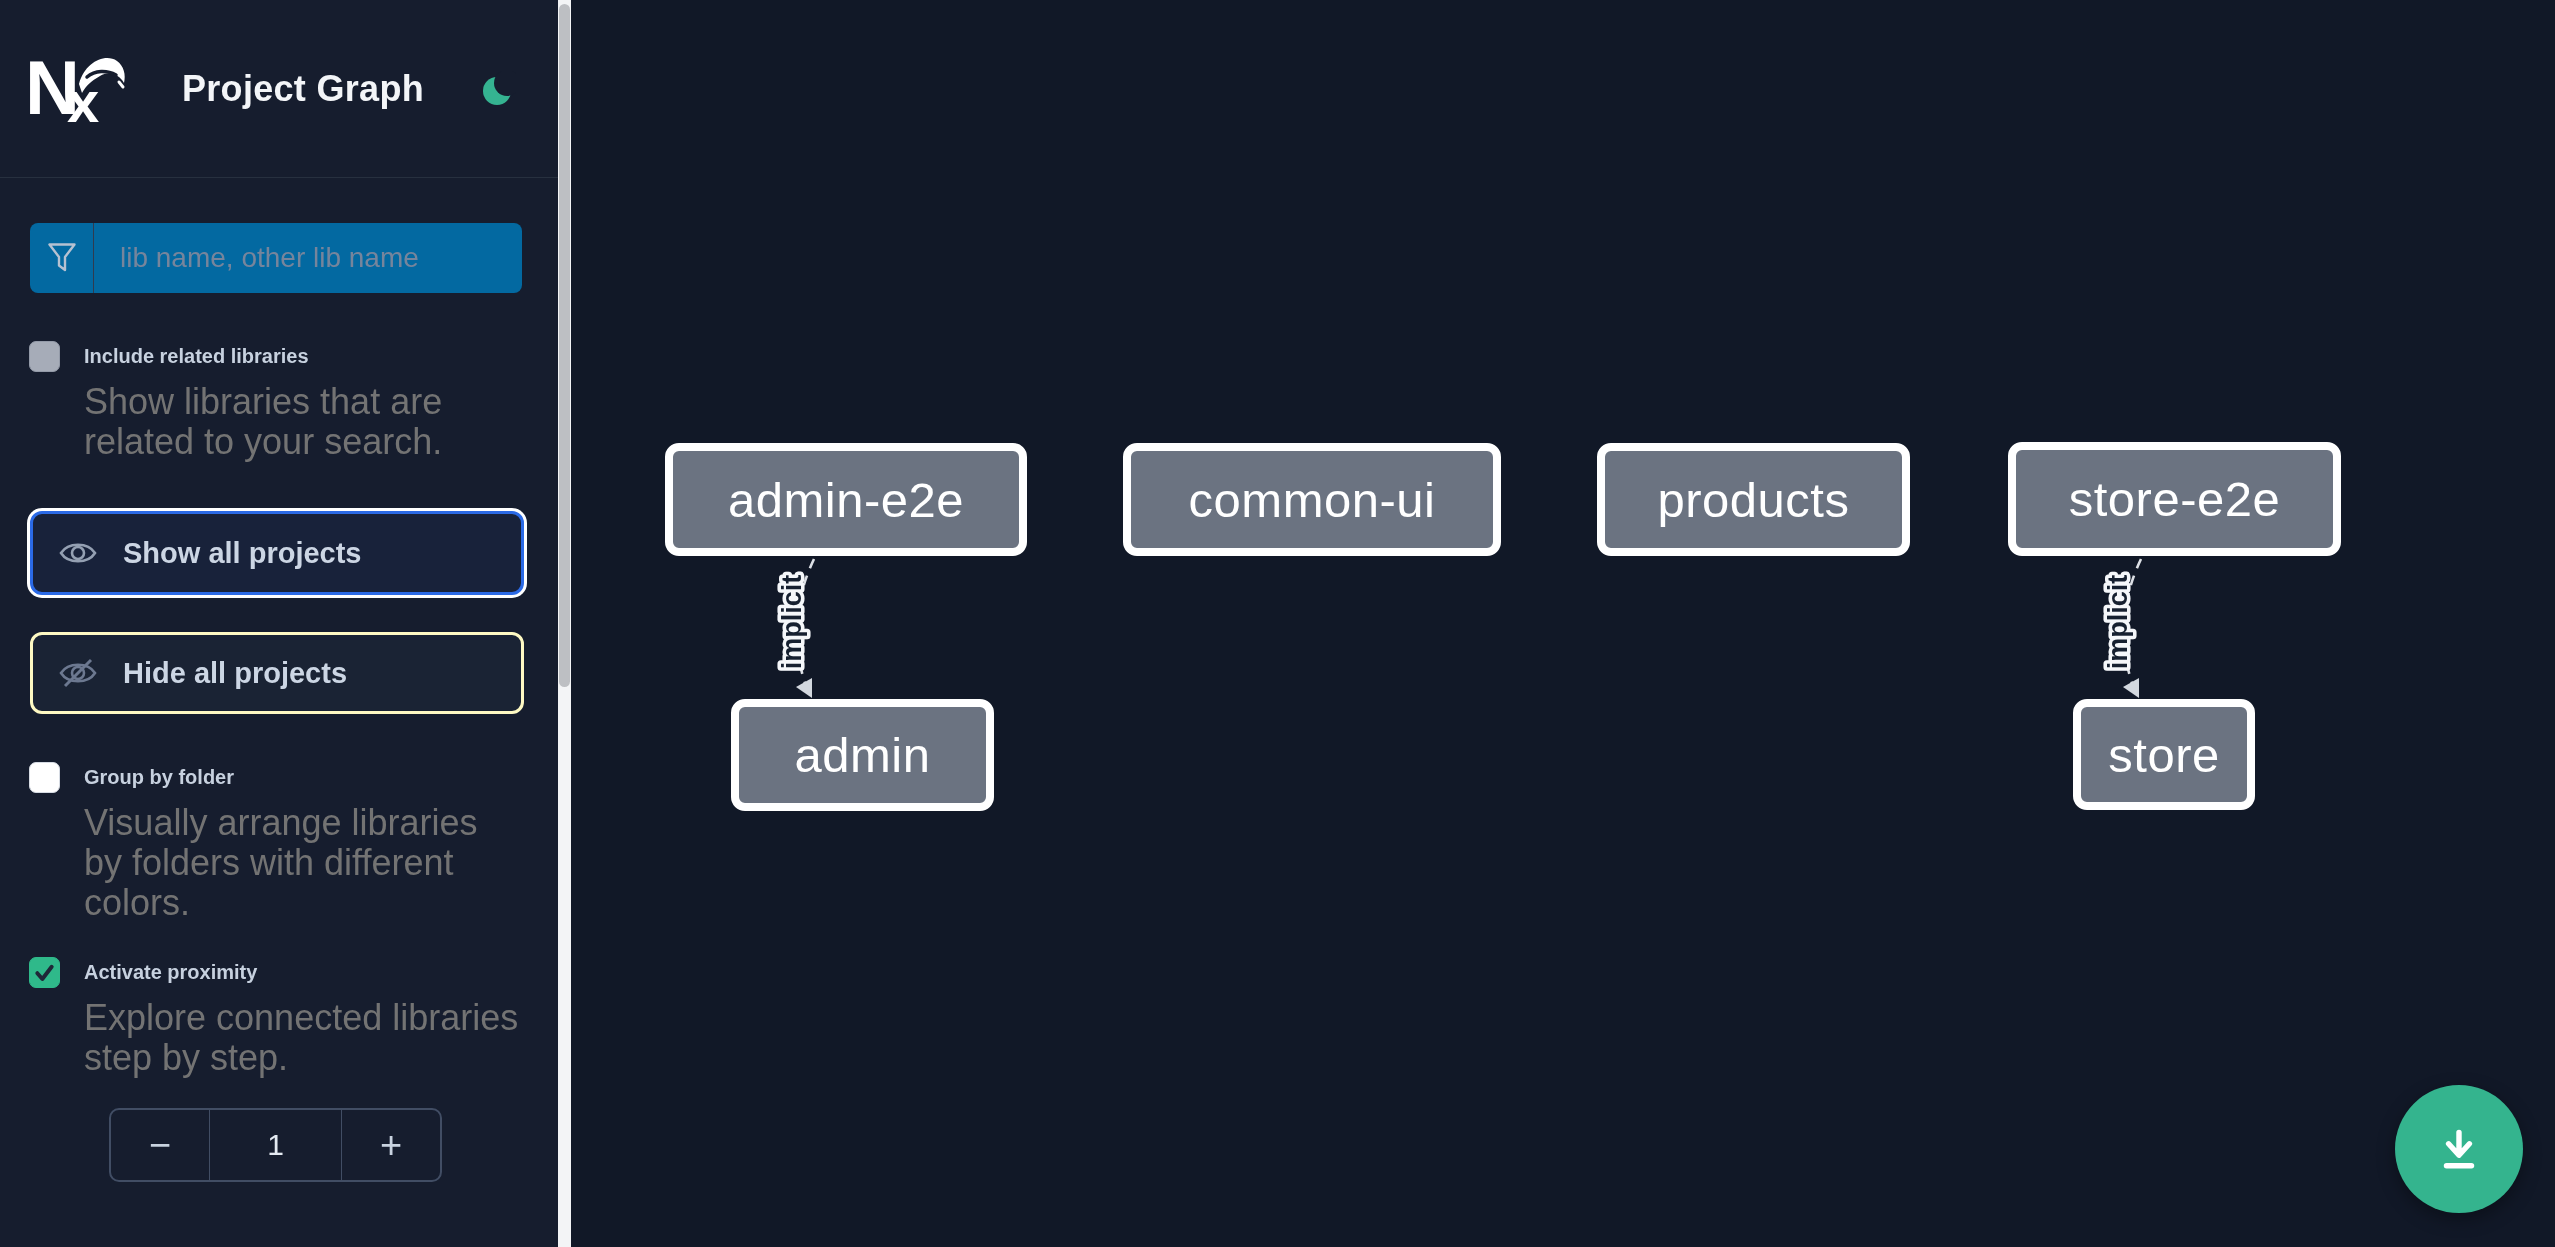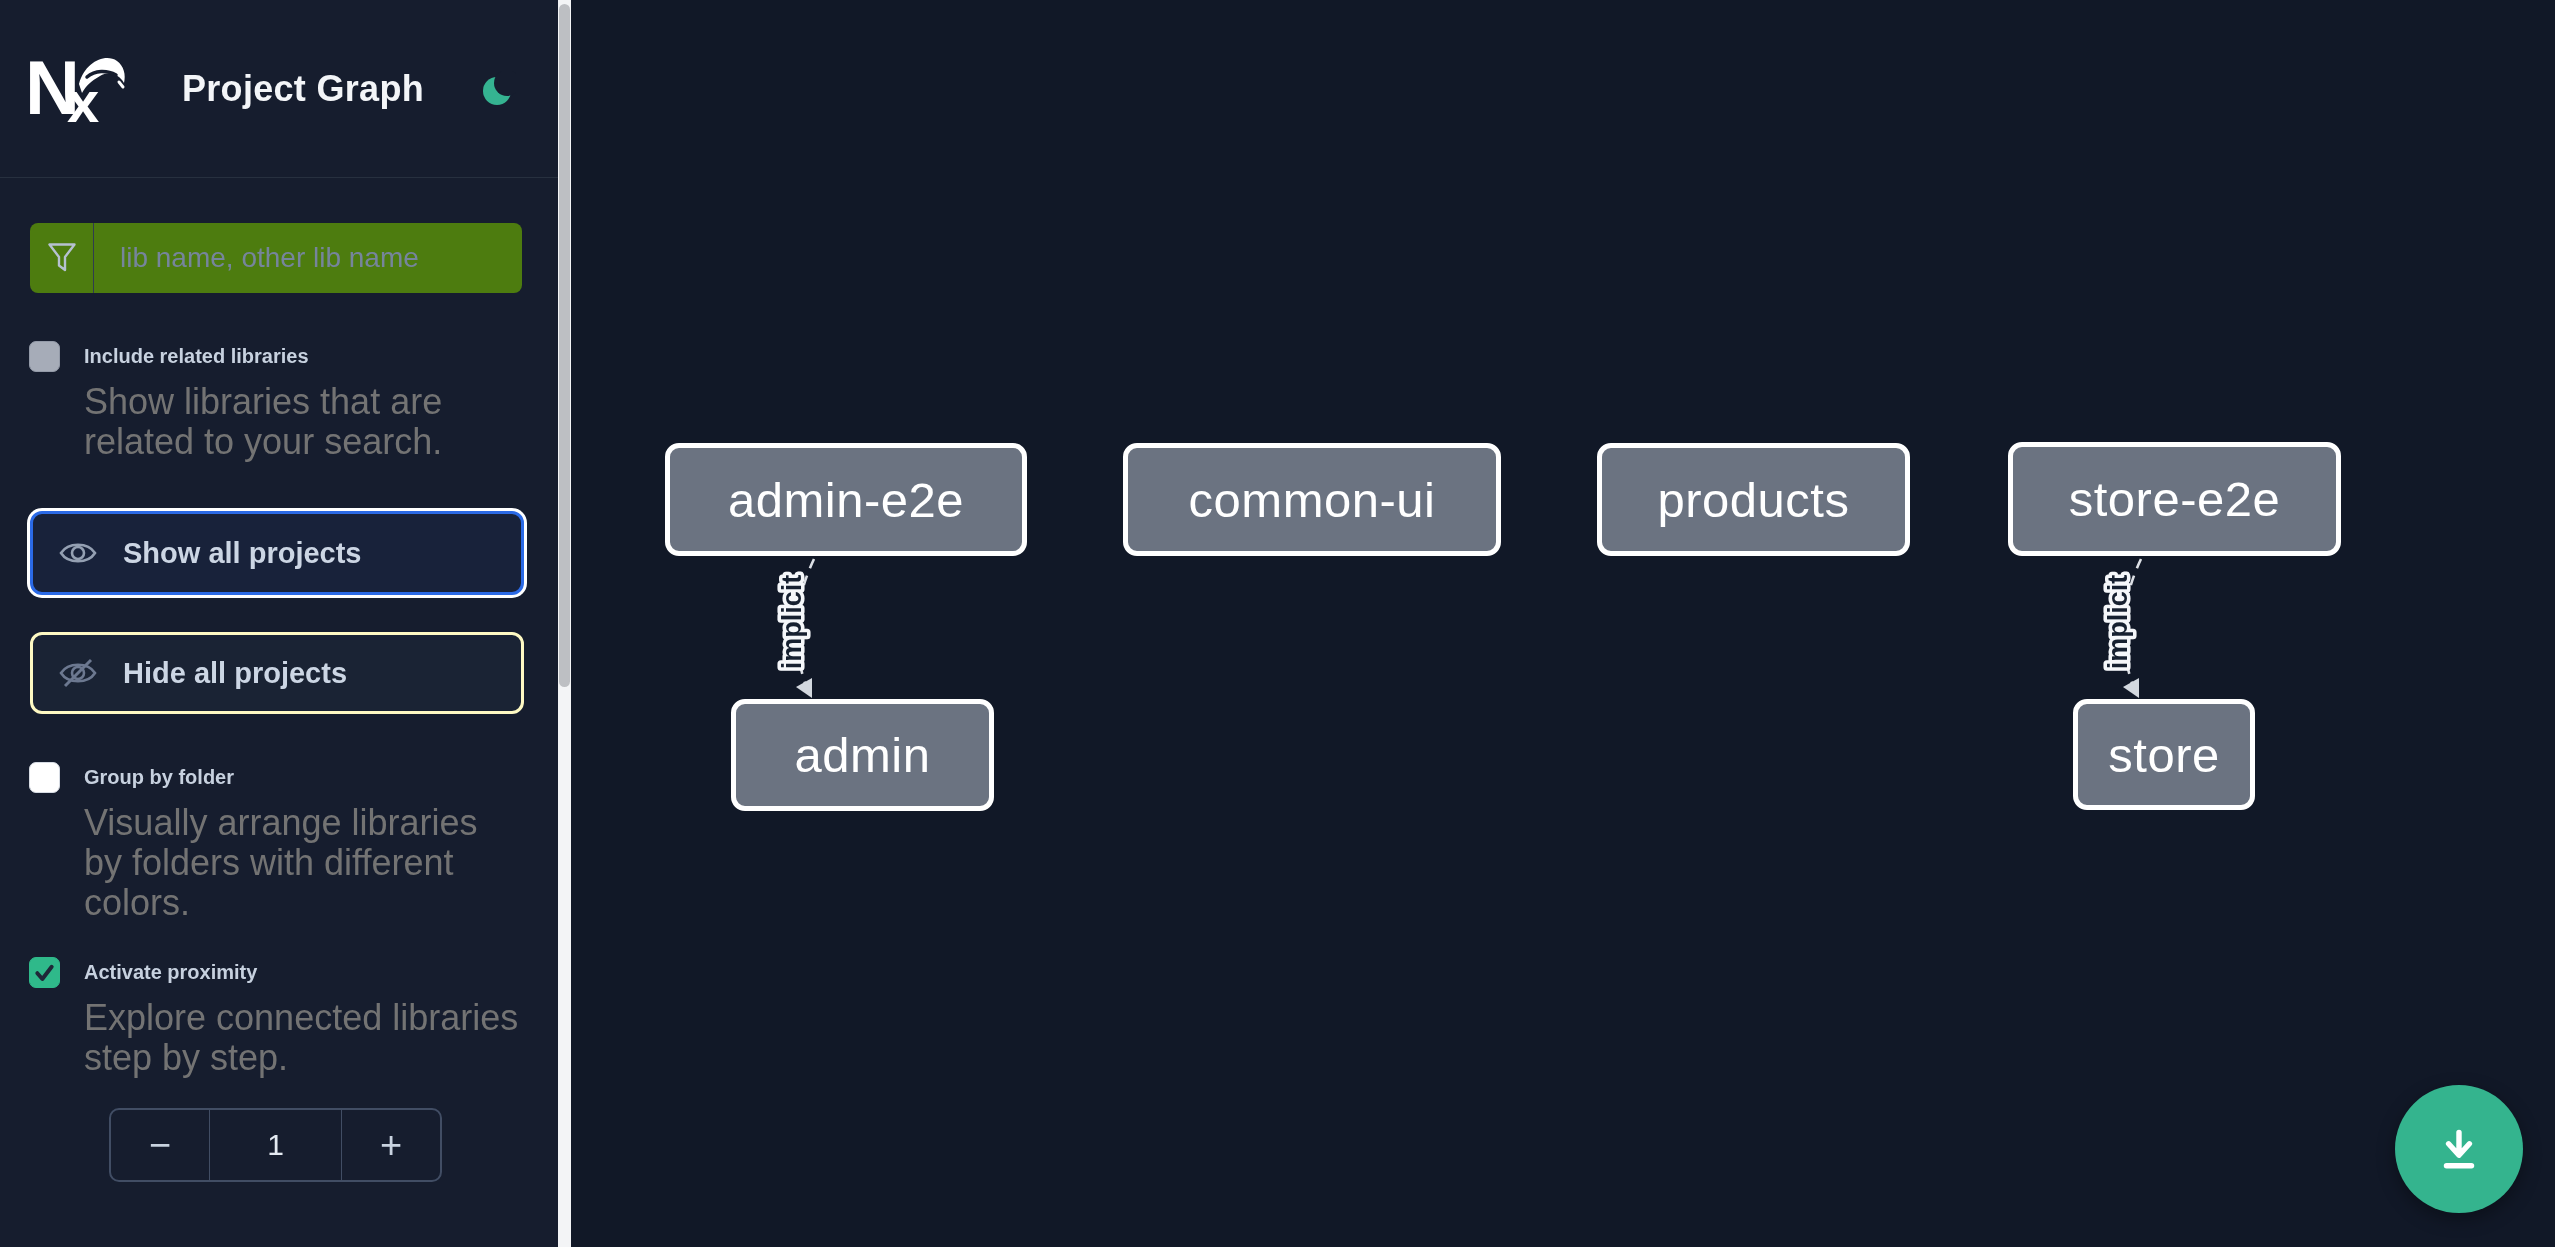--- a/index.html
+++ b/index.html
@@ -42,21 +42,21 @@
 
   .info-row {
     margin:34px 30px 0 29px;
     display:flex; align-items:center; gap:18px;
   }
   .info-text { font-size:26px; color:#aab5c6; }
 
   .search-box {
     margin:45px 0 0 30px;
     width:492px; height:70px;
-    background:#4d7c0f;
+    background:#0369a1;
     border-radius:8px;
     display:flex; align-items:stretch;
     overflow:hidden;
   }
   .search-icon-cell {
     width:64px; display:flex; align-items:center; justify-content:center;
     border-right:1px solid #303b4f;
   }
   .search-input {
     flex:1; background:transparent; border:none; outline:none;
@@ -116,21 +116,21 @@
 
   
   .canvas {
     position:absolute; left:571px; top:0; width:1984px; height:1247px;
     background:#111827;
   }
   .edges-svg { position:absolute; left:0; top:0; width:2555px; height:1247px; pointer-events:none; }
   .node {
     position:absolute;
     background:#6b7381;
-    border:5px solid #ffffff;
+    border:8px solid #ffffff;
     border-radius:14px;
     color:#ffffff;
     display:flex; align-items:center; justify-content:center;
     font-size:49px; letter-spacing:0.5px;
     cursor:pointer;
   }
 
   .fab {
     position:absolute; left:2395px; top:1085px;
     width:128px; height:128px; border-radius:50%;

